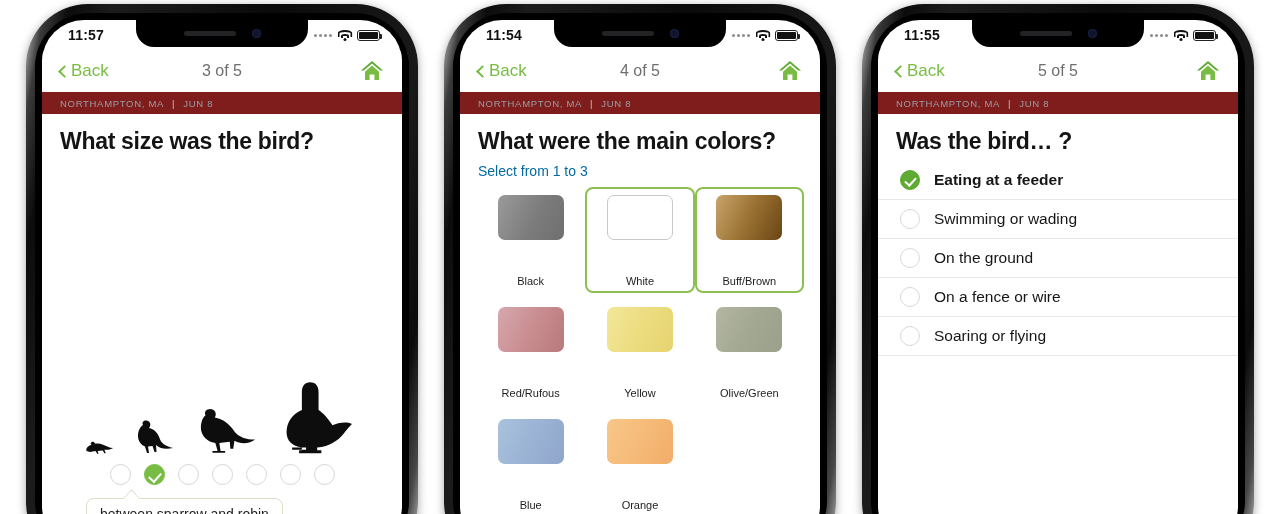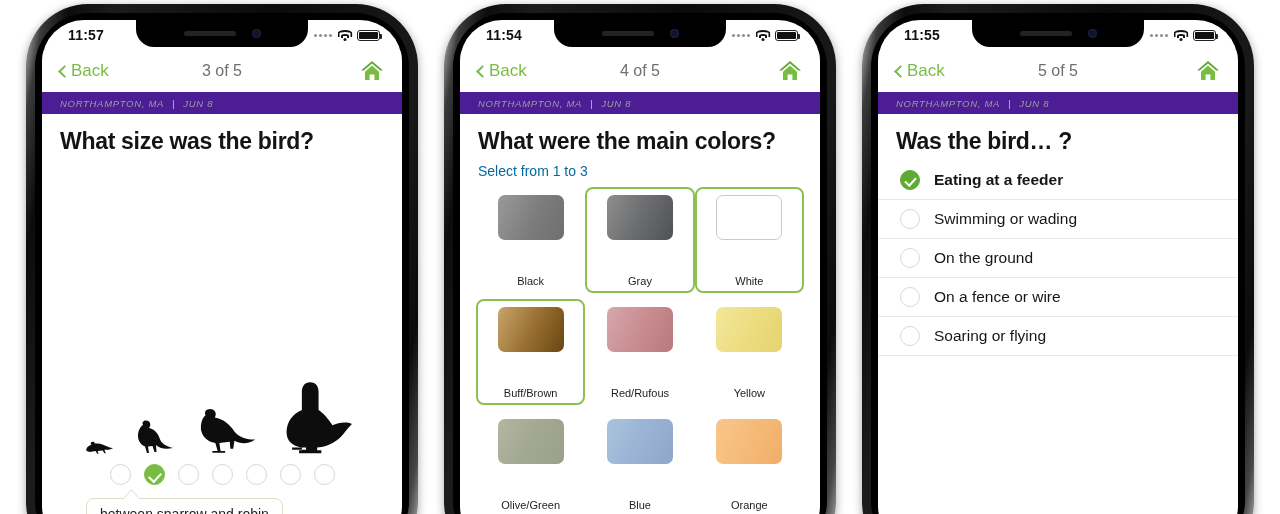--- a/index.html
+++ b/index.html
@@ -83,24 +83,24 @@
   }
   .back-label { color: #79bc43; font-size: 17px; }
   .nav-title {
     position: absolute; left: 0; right: 0; text-align: center;
     font-size: 16px; color: #6f6f6f; pointer-events: none;
   }
   .home-ico { margin-left: auto; cursor: pointer; line-height: 0; }
 
   
   .locbar {
-    background: #4c1d95; height: 22px;
+    background: #7f1d1d; height: 22px;
     display: flex; align-items: center; gap: 8px;
     padding: 0 18px;
-    font-size: 9.5px; color: #9a9ea2; letter-spacing: .7px; font-style: italic;
+    font-size: 9.5px; color: #9a9ea2; letter-spacing: .7px;
   }
   .locbar .divider { color: #c3c6c9; }
 
   
   .q-title {
     font-size: 23px; font-weight: bold; color: #141414;
     padding: 14px 18px 0 18px; letter-spacing: -.3px;
   }
   .q-sub { font-size: 14px; color: #0369a1; padding: 8px 18px 0 18px; }
 
@@ -298,24 +298,20 @@
 
       <div class="q-title">What were the main colors?</div>
       <div class="q-sub">Select from 1 to 3</div>
 
       <div class="sw-grid" id="swatch-grid">
           <div class="sw-cell">
             <div class="sw-chip" style="background: linear-gradient(115deg, rgb(154, 154, 154) 0%, rgb(124, 124, 124) 55%, rgb(111, 111, 111) 100%);"></div>
             <div class="sw-label">Black</div>
           </div>
           <div class="sw-cell sel">
-            <div class="sw-chip" style="background: linear-gradient(115deg, rgb(142, 142, 142) 0%, rgb(111, 112, 114) 45%, rgb(79, 81, 84) 100%);"></div>
-            <div class="sw-label">Gray</div>
-          </div>
-          <div class="sw-cell sel">
             <div class="sw-chip outline"></div>
             <div class="sw-label">White</div>
           </div>
           <div class="sw-cell sel">
             <div class="sw-chip" style="background: linear-gradient(115deg, rgb(200, 164, 108) 0%, rgb(154, 113, 50) 50%, rgb(106, 69, 20) 100%);"></div>
             <div class="sw-label">Buff/Brown</div>
           </div>
           <div class="sw-cell">
             <div class="sw-chip" style="background: linear-gradient(115deg, rgb(214, 168, 174) 0%, rgb(201, 141, 144) 50%, rgb(185, 120, 124) 100%);"></div>
             <div class="sw-label">Red/Rufous</div>

